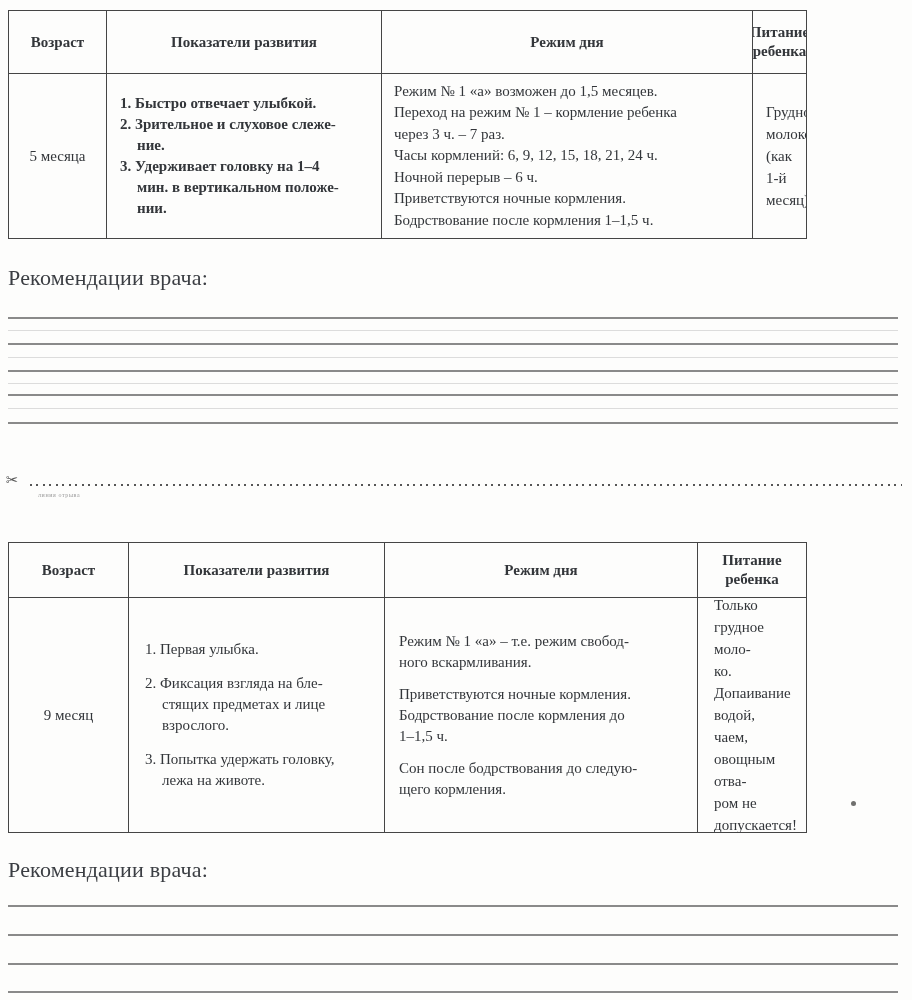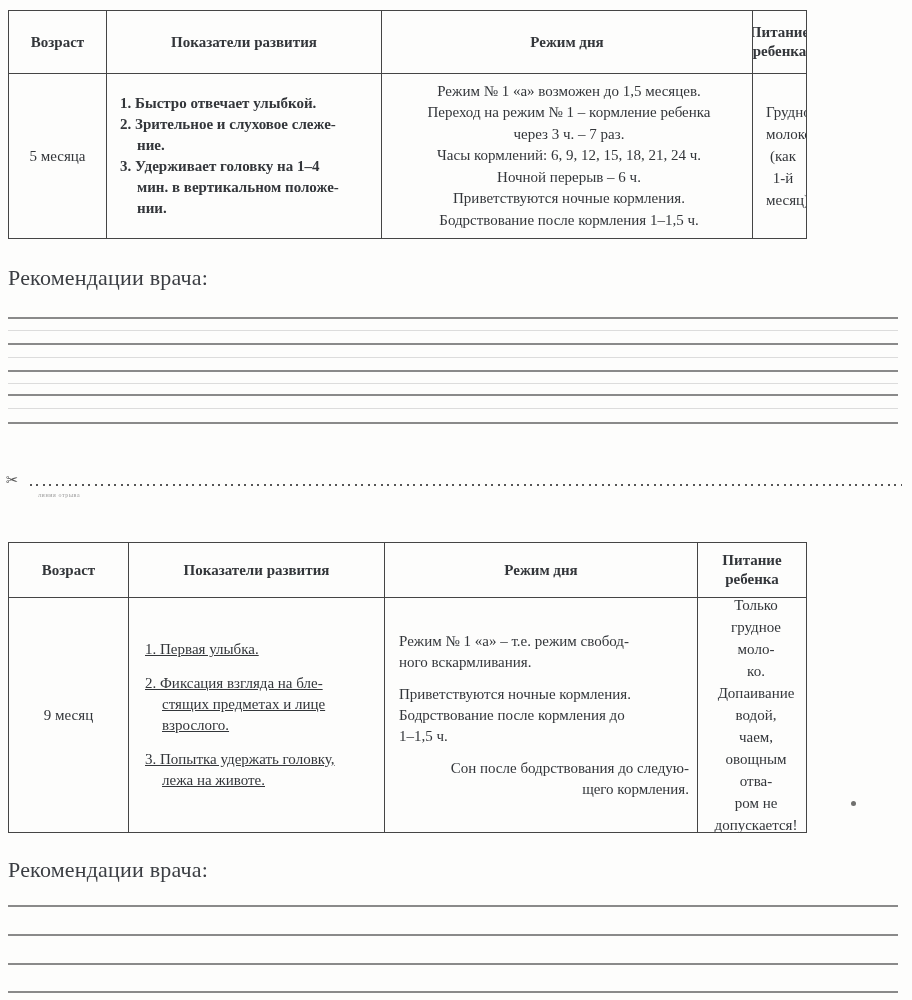--- a/index.html
+++ b/index.html
@@ -30,30 +30,30 @@
   .t2{top:542px;height:291px;grid-template-columns:119px 256px 313px 1fr;grid-template-rows:54px 1fr;}
   .t-cell{display:flex;flex-direction:column;justify-content:center;overflow:hidden;}
   .bL{border-left:1.6px solid var(--bd);}
   .bT{border-top:1.6px solid var(--bd);}
   .th{
     align-items:center;justify-content:center;text-align:center;
     font-weight:bold;font-size:15px;line-height:19px;
     padding:4px 10px;
   }
   .age{align-items:center;text-align:center;padding:4px;}
-  .ml{white-space:pre-line;text-align:center;}
+  .ml{white-space:pre-line;}
   .hang{padding-left:17px;text-indent:-17px;white-space:pre-line;}
   .t1 .dev-cell{padding:8px 8px 8px 13px;font-weight:bold;}
-  .t2 .dev-cell{padding:10px 8px 10px 16px;text-decoration:underline;}
+  .t2 .dev-cell{padding:10px 8px 10px 16px;}
   .t2 .dev-cell .hang{margin-bottom:13px;}
   .t2 .dev-cell .hang:last-child{margin-bottom:0;}
   .t1 .regime-cell{padding:6px 8px 6px 12px;line-height:21.5px;}
   .t2 .regime-cell{padding:8px 8px 8px 14px;}
   .t2 .regime-cell .para{margin-bottom:11px;white-space:pre-line;}
-  .t2 .regime-cell .para:last-child{margin-bottom:0;text-align:right;}
+  .t2 .regime-cell .para:last-child{margin-bottom:0;}
   .t1 .nutr-cell{padding:6px 6px 6px 13px;line-height:22px;}
   .t2 .nutr-cell{padding:6px 8px 6px 16px;line-height:22px;}
   
   .rec-heading{
     position:absolute;left:8px;
     font-size:22px;line-height:24px;color:#3b3e43;
     letter-spacing:0.2px;
   }
   
   .ruled{position:absolute;left:8px;width:890px;height:2px;background:var(--line);}

